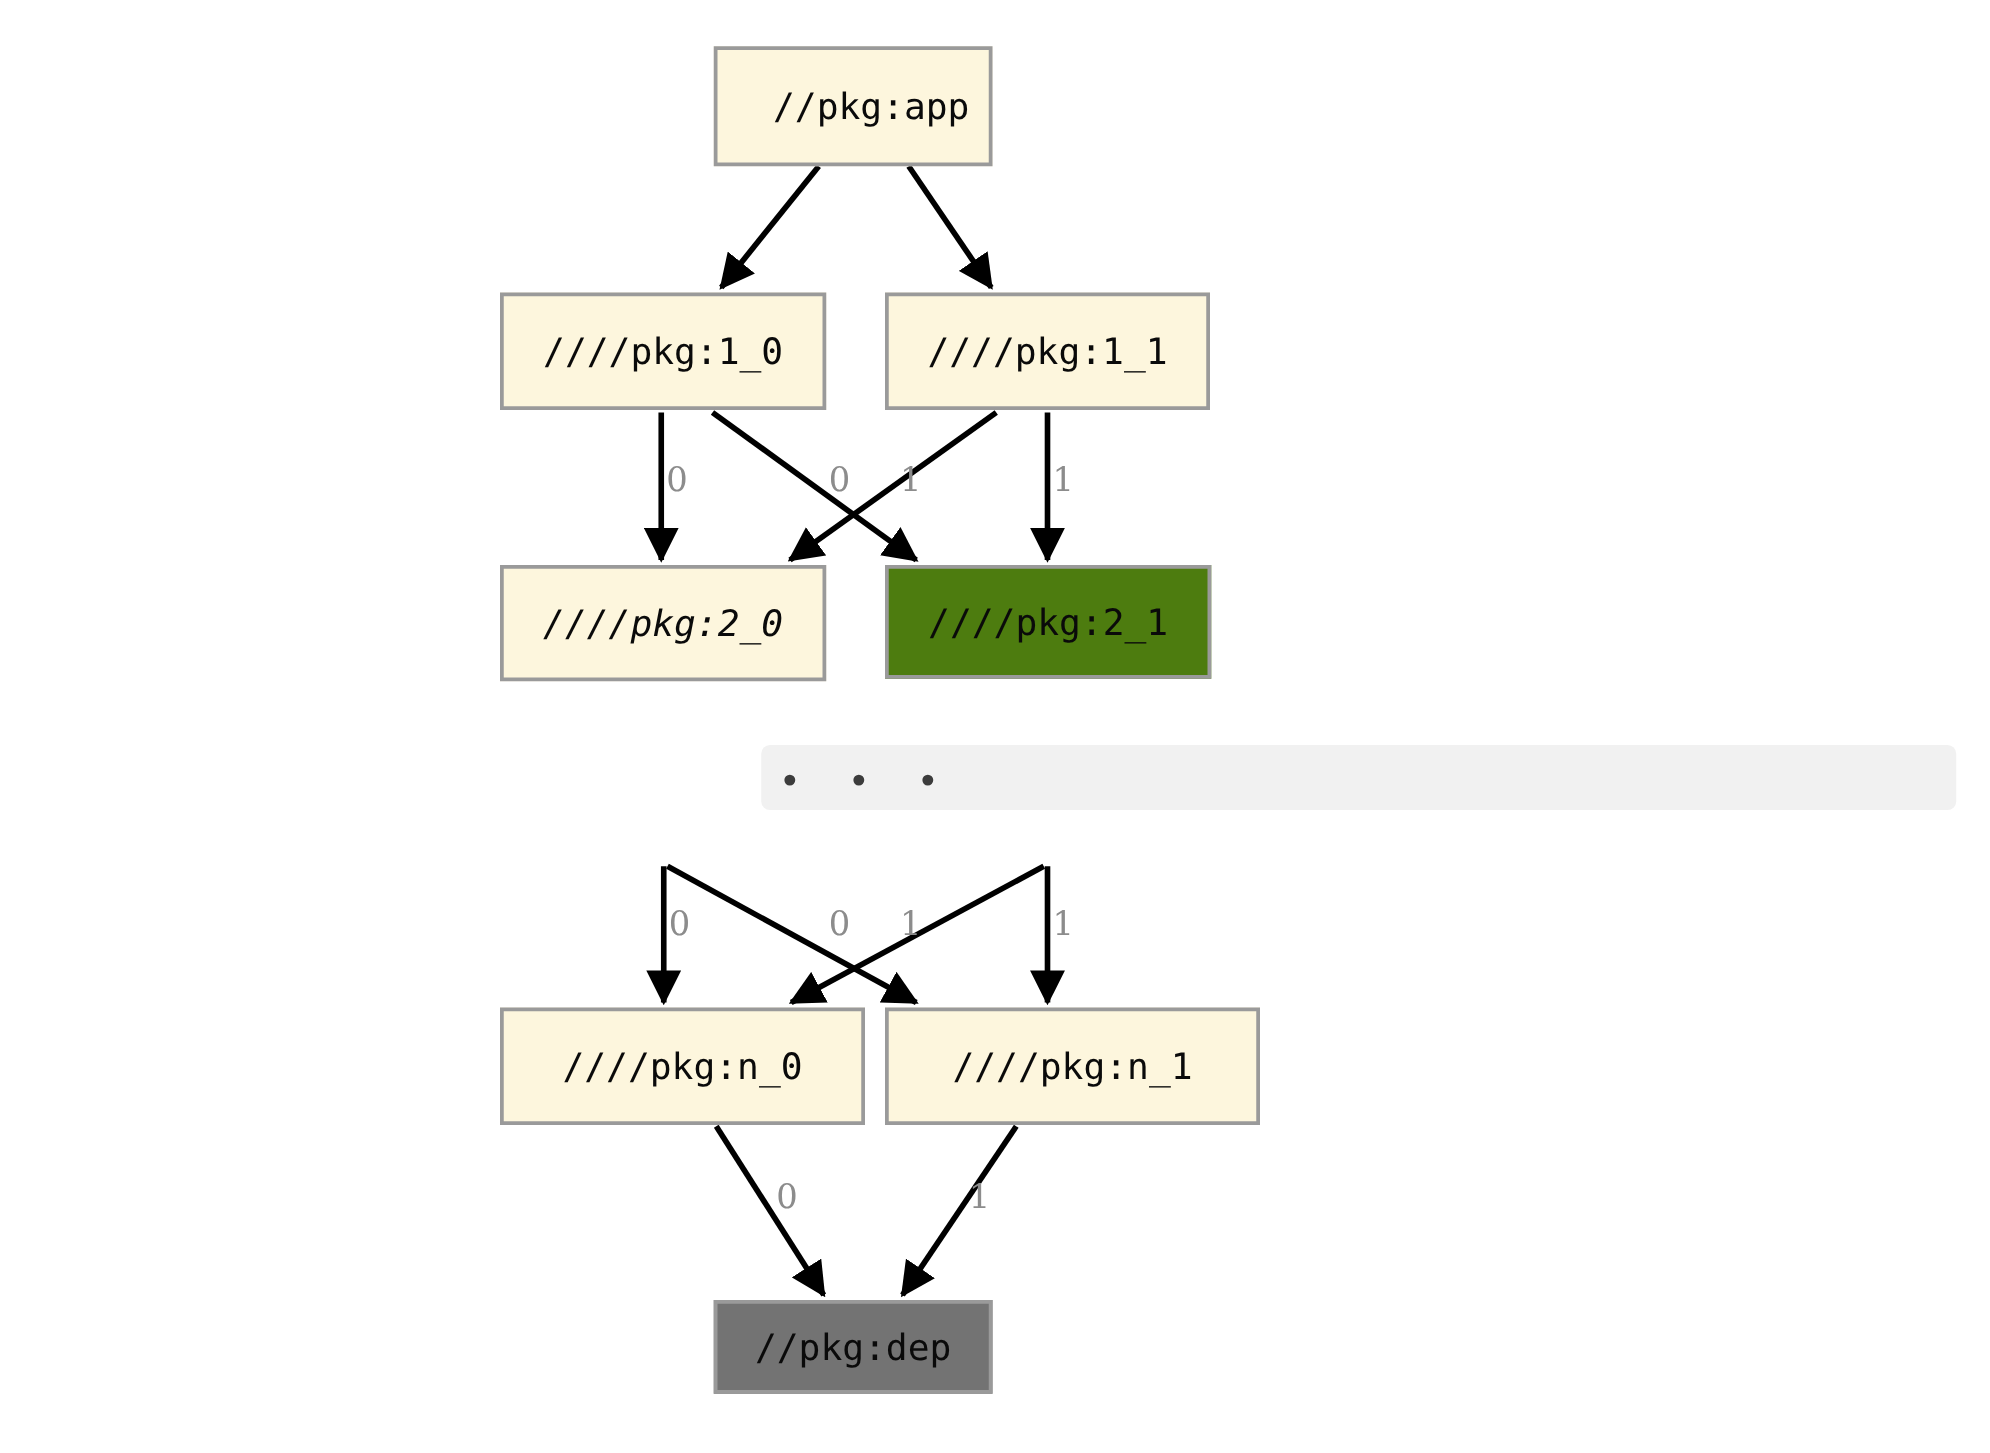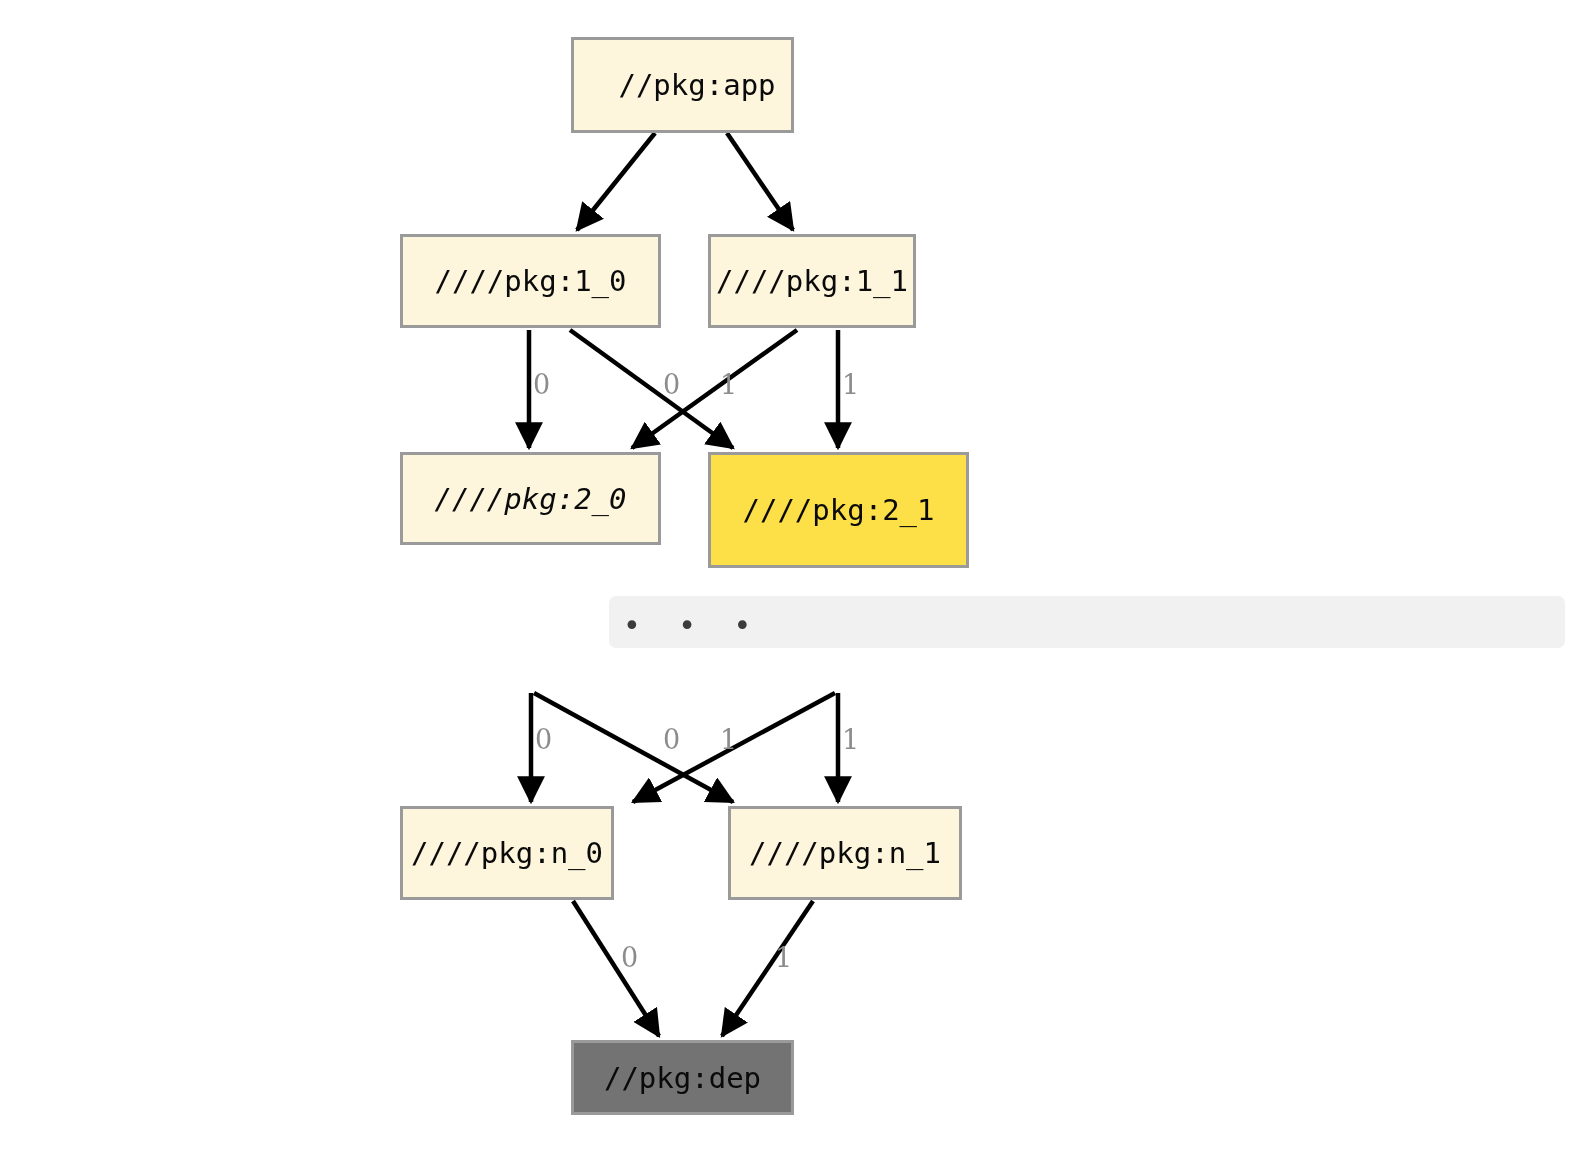--- a/index.html
+++ b/index.html
@@ -45,33 +45,33 @@
         <line x1="813" y1="901" x2="722" y2="1036" stroke="#000000" stroke-width="4.5" marker-end="url(#ah)"></line>
       </g>
   </svg>
   <div id="nodes">
       <div class="node" style="left: 571px; top: 37px; width: 223px; height: 96px; background: rgb(253, 246, 221); border-color: rgb(154, 154, 154); padding-left: 29px;">
         <span>//pkg:app</span>
       </div>
       <div class="node" style="left: 400px; top: 234px; width: 261px; height: 94px; background: rgb(253, 246, 221); border-color: rgb(154, 154, 154); justify-content: center;">
         <span>////pkg:1_0</span>
       </div>
-      <div class="node" style="left: 708px; top: 234px; width: 208px; height: 94px; background: rgb(253, 246, 221); border-color: rgb(154, 154, 154); text-align: center;">
+      <div class="node" style="left: 708px; top: 234px; width: 260px; height: 94px; background: rgb(253, 246, 221); border-color: rgb(154, 154, 154); text-align: center;">
         <span>////pkg:1_1</span>
       </div>
       <div class="node" style="left: 400px; top: 452px; width: 261px; height: 93px; background: rgb(253, 246, 221); border-color: rgb(154, 154, 154); font-style: italic;">
         <span>////pkg:2_0</span>
       </div>
-      <div class="node" style="left: 708px; top: 452px; width: 261px; height: 116px; background: #fde047; border-color: rgb(154, 154, 154);">
+      <div class="node" style="left: 708px; top: 452px; width: 261px; height: 91px; background: #4d7c0f; border-color: rgb(154, 154, 154);">
         <span>////pkg:2_1</span>
       </div>
-      <div class="node" style="left: 400px; top: 806px; width: 214px; height: 94px; background: rgb(253, 246, 221); border-color: rgb(154, 154, 154);">
+      <div class="node" style="left: 400px; top: 806px; width: 292px; height: 94px; background: rgb(253, 246, 221); border-color: rgb(154, 154, 154);">
         <span>////pkg:n_0</span>
       </div>
-      <div class="node" style="left: 708px; top: 806px; width: 234px; height: 94px; background: rgb(253, 246, 221); border-color: rgb(154, 154, 154); margin-left: 20px;">
+      <div class="node" style="left: 708px; top: 806px; width: 300px; height: 94px; background: rgb(253, 246, 221); border-color: rgb(154, 154, 154);">
         <span>////pkg:n_1</span>
       </div>
       <div class="node" style="left: 571px; top: 1040px; width: 223px; height: 75px; background: #737373; border-color: rgb(154, 154, 154);">
         <span>//pkg:dep</span>
       </div>
     </div>
   <div id="labels">
       <div class="edgelabel" style="left: 533px; top: 369px; color: rgb(140, 140, 140);">0</div>
       <div class="edgelabel" style="left: 720px; top: 369px; color: rgb(140, 140, 140);">1</div>
       <div class="edgelabel" style="left: 663px; top: 369px; color: rgb(140, 140, 140);">0</div>

